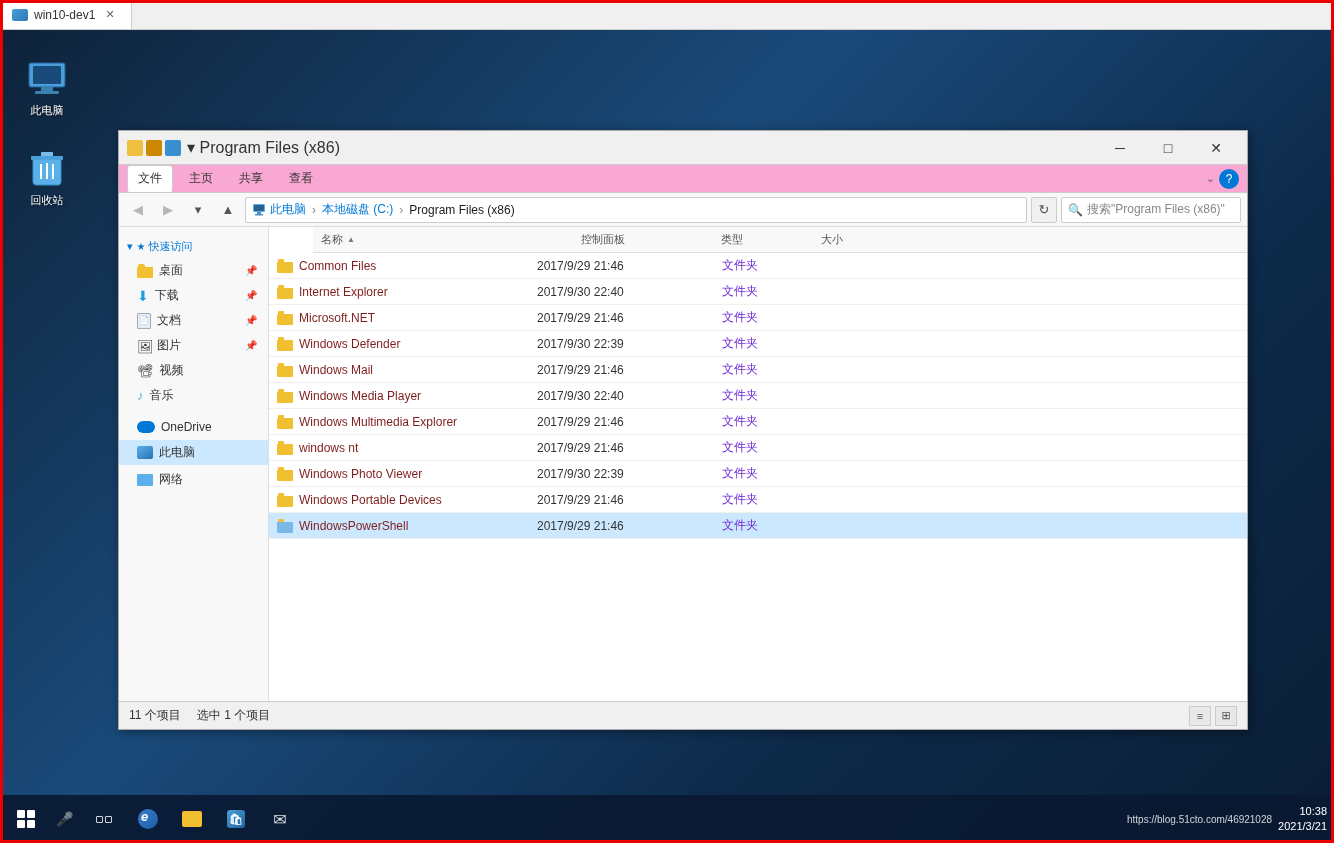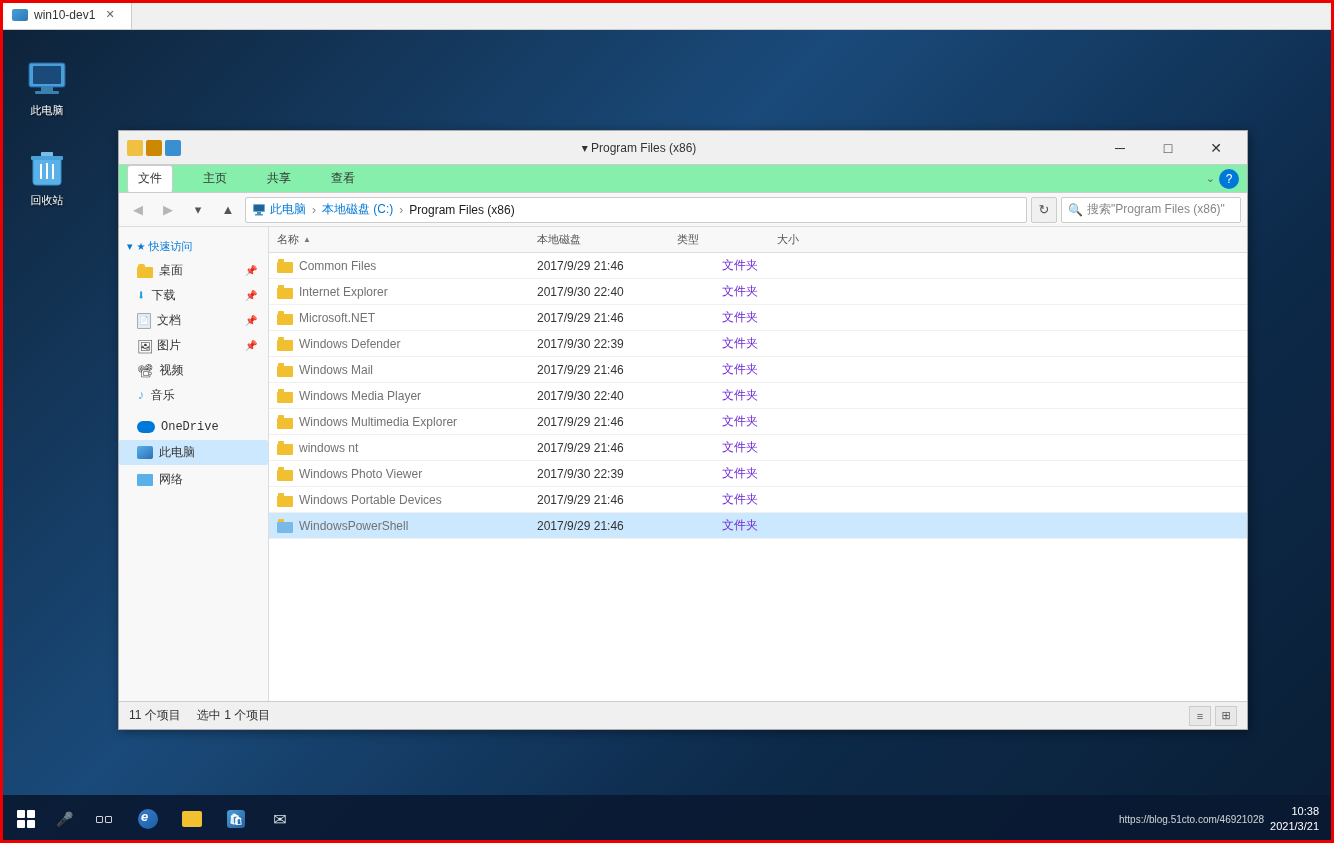--- a/index.html
+++ b/index.html
@@ -120,23 +120,22 @@
       gap: 3px;
       align-items: center;
     }
     .tb-icon {
       width: 16px; height: 16px;
       border-radius: 2px;
     }
     .tb-icon-yellow { background: #f0c040; }
     .title-bar-text {
       flex: 1;
-      font-size: 12px;
+      font-size: 16px;
       color: #333;
-      text-align: center;
     }
     .title-bar-controls {
       display: flex;
       gap: 2px;
     }
     .ctrl-btn {
       width: 46px;
       height: 28px;
       display: flex;
       align-items: center;
@@ -144,26 +143,26 @@
       font-size: 14px;
       cursor: pointer;
       color: #333;
       border: none;
       background: transparent;
     }
 
     
     .ribbon-bar {
       height: 28px;
-      background: #86efac;
+      background: #f9a8d4;
       border-bottom: 1px solid #ccc;
       display: flex;
       align-items: center;
       padding: 0 8px;
-      gap: 20px;
+      gap: 6px;
     }
     .ribbon-tab {
       padding: 4px 10px;
       font-size: 12px;
       color: #333;
       cursor: pointer;
       border-radius: 3px;
     }
     .ribbon-tab-active {
       background: #fff;
@@ -290,21 +289,20 @@
       cursor: pointer;
     }
     .sidebar-item {
       display: flex;
       align-items: center;
       padding: 4px 10px 4px 18px;
       gap: 6px;
       cursor: pointer;
       color: #333;
       border-radius: 2px;
-      font-family: Liberation Mono, monospace;
     }
     .sidebar-item-active {
       background: #cce8ff;
     }
     .folder-icon {
       display: inline-flex;
       flex-direction: column;
     }
     .folder-top {
       width: 7px; height: 3px;
@@ -352,20 +350,21 @@
       display: flex;
       align-items: center;
       border-bottom: 1px solid #ddd;
       background: #f8f8f8;
       height: 26px;
       font-size: 11px;
       color: #555;
       user-select: none;
       position: sticky;
       top: 0;
+      margin-left: 44px;
     }
     .col-sort-up {
       font-size: 8px;
       margin-left: 4px;
       color: #777;
     }
     .col-name { width: 260px; padding: 0 8px; display: flex; align-items: center; }
     .col-date { width: 140px; padding: 0 8px; }
     .col-type { width: 100px; padding: 0 8px; }
     .col-size { width: 80px; padding: 0 8px; }
@@ -378,21 +377,21 @@
       border-bottom: 1px solid #f0f0f0;
       cursor: pointer;
     }
     .file-row-selected { background: #cce8ff; }
     .file-name-cell {
       width: 260px;
       padding: 0 8px;
       display: flex;
       align-items: center;
       gap: 6px;
-      color: #737373;
+      color: #7f1d1d;
     }
     .file-date-cell {
       width: 140px;
       padding: 0 8px;
       color: #333;
     }
     .file-type-cell {
       width: 100px;
       padding: 0 8px;
       color: #6d28d9;
@@ -556,21 +555,21 @@
       justify-content: center;
       color: #fff;
       font-size: 11px;
       font-weight: bold;
     }
     .taskbar-right {
       margin-left: auto;
       display: flex;
       align-items: center;
       gap: 6px;
-      padding-right: 11px;
+      padding-right: 3px;
     }
     .taskbar-time {
       color: #fff;
       font-size: 11px;
       text-align: right;
       line-height: 1.4;
     }
     .taskbar-url {
       color: rgba(255,255,255,0.8);
       font-size: 10px;
@@ -744,21 +743,21 @@
         </div>
       </div>
 
       <div class="file-list">
         <div class="file-list-header">
           <div class="col-name">
             <span>名称</span>
             <span class="col-sort-up">▲</span>
           </div>
           <div class="col-date">
-            <span>本地磁盘</span>
+            <span>控制面板</span>
           </div>
           <div class="col-type">
             <span>类型</span>
           </div>
           <div class="col-size">
             <span>大小</span>
           </div>
         </div>
 
         <div class="file-row">

